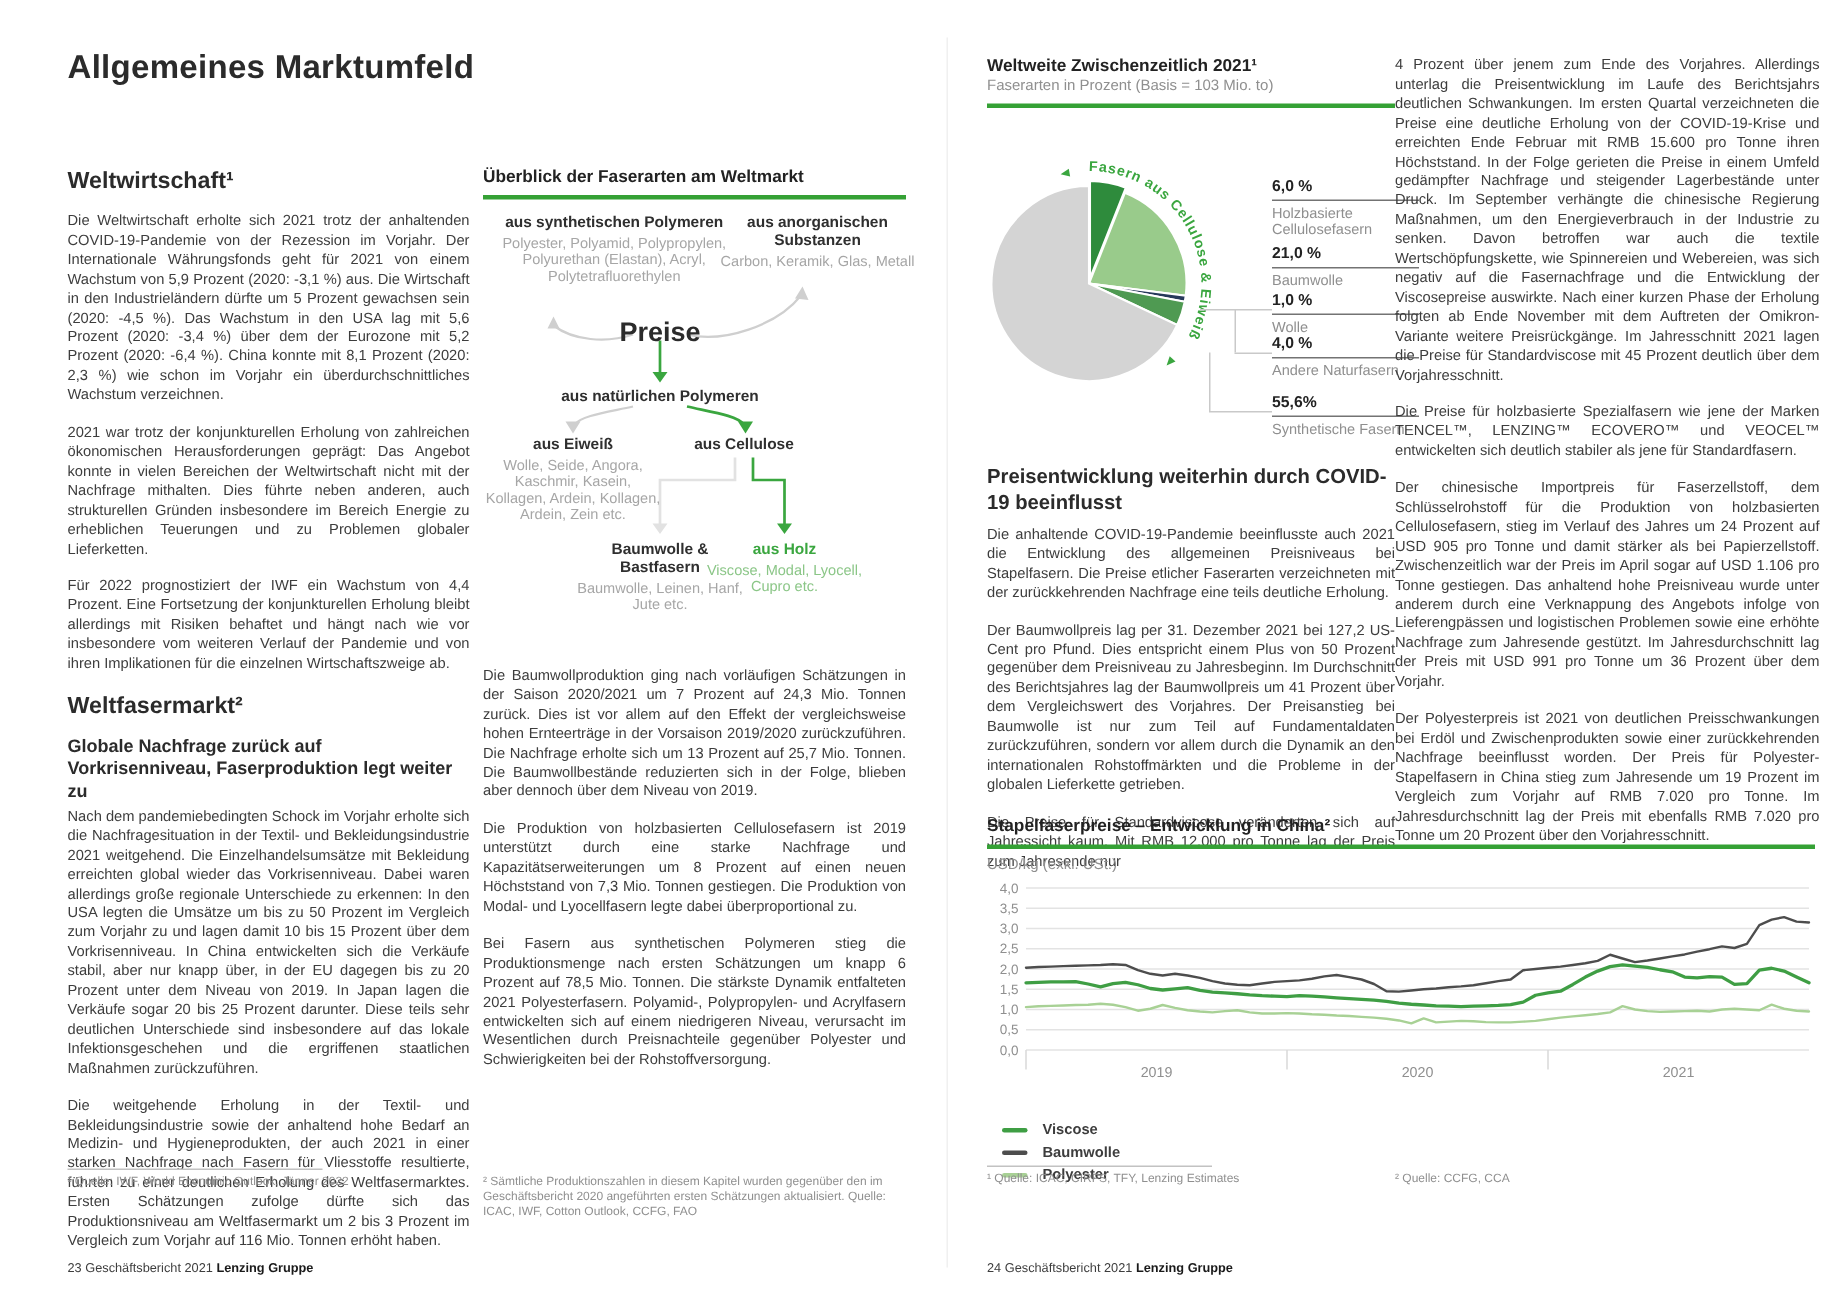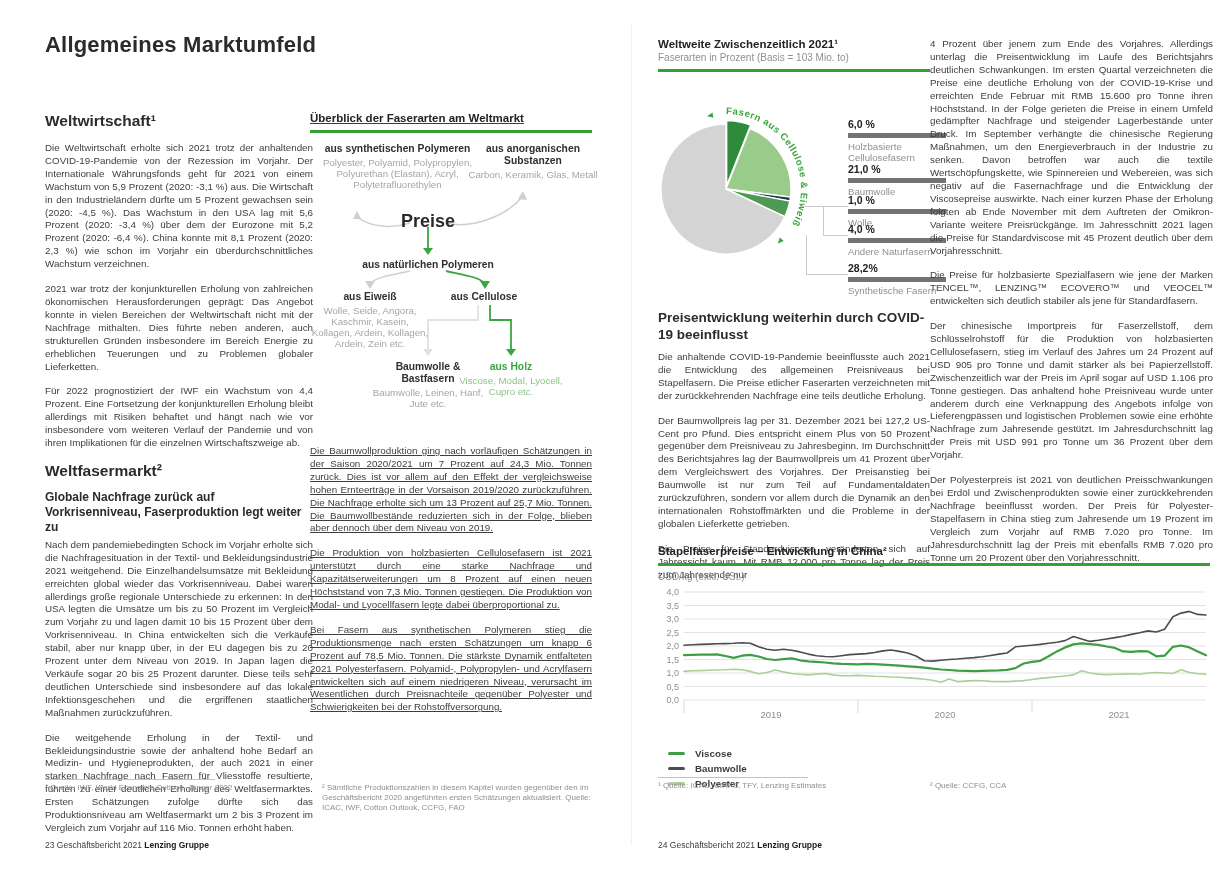--- a/index.html
+++ b/index.html
@@ -21,21 +21,21 @@
   .dnode.green .t{color:#3aa63f;}
   .dnode.green .l{color:#8bc687;}
   .root{font-size:18px;font-weight:bold;color:#2b2b2b;text-align:center;}
   .fn{font-size:8px;line-height:10px;color:#8f8f8f;}
   .fnrule{height:1px;background:#c2c2c2;}
   .footer{font-size:8.5px;color:#3d3d3d;}
   .footer b{color:#1a1a1a;}
   .pieblock{position:relative;height:232px;}
   .pielabels{position:absolute;left:190px;top:42px;width:98px;}
   .pielabel{position:absolute;left:0;width:98px;}
-  .pielabel .v{font-size:10.5px;font-weight:bold;color:#222;padding-bottom:3px;border-bottom:5px solid #737373;}
+  .pielabel .v{font-size:10.5px;font-weight:bold;color:#222;padding-bottom:3px;border-bottom:1px solid #737373;}
   .pielabel .n{font-size:9.7px;line-height:11px;color:#8f8f8f;padding-top:3px;}
   .leader{position:absolute;background:#c9c9c9;}
   .chartblock{width:552px;}
   .legend{margin-top:10px;margin-left:10px;}
   .legenditem{display:flex;align-items:center;height:15px;}
   .legendswatch{width:17px;height:3px;border-radius:2px;margin-right:10px;}
   .legendname{font-size:9.8px;font-weight:bold;color:#3d3d3d;}
   .divider{position:absolute;left:631px;top:25px;width:1px;height:820px;background:#f0f0f0;}
   svg{display:block;}
 </style>
@@ -51,21 +51,21 @@
     <div class="h2">Weltwirtschaft¹</div>
     <p>Die Weltwirtschaft erholte sich 2021 trotz der anhaltenden COVID-19-Pandemie von der Rezession im Vorjahr. Der Internationale Währungsfonds geht für 2021 von einem Wachstum von 5,9 Prozent (2020: -3,1 %) aus. Die Wirtschaft in den Industrieländern dürfte um 5 Prozent gewachsen sein (2020: -4,5 %). Das Wachstum in den USA lag mit 5,6 Prozent (2020: -3,4 %) über dem der Eurozone mit 5,2 Prozent (2020: -6,4 %). China konnte mit 8,1 Prozent (2020: 2,3 %) wie schon im Vorjahr ein überdurchschnittliches Wachstum verzeichnen.</p>
     <p>2021 war trotz der konjunkturellen Erholung von zahlreichen ökonomischen Herausforderungen geprägt: Das Angebot konnte in vielen Bereichen der Weltwirtschaft nicht mit der Nachfrage mithalten. Dies führte neben anderen, auch strukturellen Gründen insbesondere im Bereich Energie zu erheblichen Teuerungen und zu Problemen globaler Lieferketten.</p>
     <p>Für 2022 prognostiziert der IWF ein Wachstum von 4,4 Prozent. Eine Fortsetzung der konjunkturellen Erholung bleibt allerdings mit Risiken behaftet und hängt nach wie vor insbesondere vom weiteren Verlauf der Pandemie und von ihren Implikationen für die einzelnen Wirtschaftszweige ab.</p>
     <div class="h2b">Weltfasermarkt²</div>
     <div class="h3">Globale Nachfrage zurück auf Vorkrisenniveau, Faserproduktion legt weiter zu</div>
     <p>Nach dem pandemiebedingten Schock im Vorjahr erholte sich die Nachfragesituation in der Textil- und Bekleidungsindustrie 2021 weitgehend. Die Einzelhandelsumsätze mit Bekleidung erreichten global wieder das Vorkrisenniveau. Dabei waren allerdings große regionale Unterschiede zu erkennen: In den USA legten die Umsätze um bis zu 50 Prozent im Vergleich zum Vorjahr zu und lagen damit 10 bis 15 Prozent über dem Vorkrisenniveau. In China entwickelten sich die Verkäufe stabil, aber nur knapp über, in der EU dagegen bis zu 20 Prozent unter dem Niveau von 2019. In Japan lagen die Verkäufe sogar 20 bis 25 Prozent darunter. Diese teils sehr deutlichen Unterschiede sind insbesondere auf das lokale Infektionsgeschehen und die ergriffenen staatlichen Maßnahmen zurückzuführen.</p>
     <p>Die weitgehende Erholung in der Textil- und Bekleidungsindustrie sowie der anhaltend hohe Bedarf an Medizin- und Hygieneprodukten, der auch 2021 in einer starken Nachfrage nach Fasern für Vliesstoffe resultierte, führten zu einer deutlichen Erholung des Weltfasermarktes. Ersten Schätzungen zufolge dürfte sich das Produktionsniveau am Weltfasermarkt um 2 bis 3 Prozent im Vergleich zum Vorjahr auf 116 Mio. Tonnen erhöht haben.</p>
   </div>
 
-  <div class="abs col" style="left:310px;top:112px;width:282px;text-decoration:underline;">
+  <div class="abs col" style="left:322px;top:112px;width:282px;">
     <div class="blocktitle">Überblick der Faserarten am Weltmarkt</div>
     <div class="greenrule"></div>
 
     <div class="diagram">
       <svg class="abs" style="left:0;top:0;pointer-events:none;" width="282" height="302" viewBox="0 0 282 302">
         <path d="M100,80 C 82,86 60,84 47,74" fill="none" stroke="#cfcfcf" stroke-width="1.5"></path>
         <polygon points="47,68 43,76 51,76" fill="#cfcfcf"></polygon>
         <path d="M136,80 C 160,86 196,74 212,54" fill="none" stroke="#cfcfcf" stroke-width="1.5"></path>
         <polygon points="213,48 208,56 217,57" fill="#cfcfcf"></polygon>
         <path d="M118,84 L118,106" fill="none" stroke="#3aa63f" stroke-width="1.8"></path>
@@ -102,21 +102,21 @@
         <div class="t">aus Holz</div>
         <div class="l">Viscose, Modal, Lyocell, Cupro etc.</div>
       </div>
       <div class="dnode" style="left:58px;top:218px;width:120px;">
         <div class="t">Baumwolle &amp; Bastfasern</div>
         <div class="l">Baumwolle, Leinen, Hanf, Jute etc.</div>
       </div>
     </div>
 
     <p>Die Baumwollproduktion ging nach vorläufigen Schätzungen in der Saison 2020/2021 um 7 Prozent auf 24,3 Mio. Tonnen zurück. Dies ist vor allem auf den Effekt der vergleichsweise hohen Ernteerträge in der Vorsaison 2019/2020 zurückzuführen. Die Nachfrage erholte sich um 13 Prozent auf 25,7 Mio. Tonnen. Die Baumwollbestände reduzierten sich in der Folge, blieben aber dennoch über dem Niveau von 2019.</p>
-    <p>Die Produktion von holzbasierten Cellulosefasern ist 2021 unterstützt durch eine starke Nachfrage und Kapazitätserweiterungen um 8 Prozent auf einen neuen Höchststand von 7,3 Mio. Tonnen gestiegen. Die Produktion von Modal- und Lyocellfasern legte dabei überproportional zu.</p>
+    <p>Die Produktion von holzbasierten Cellulosefasern ist 2019 unterstützt durch eine starke Nachfrage und Kapazitätserweiterungen um 8 Prozent auf einen neuen Höchststand von 7,3 Mio. Tonnen gestiegen. Die Produktion von Modal- und Lyocellfasern legte dabei überproportional zu.</p>
     <p>Bei Fasern aus synthetischen Polymeren stieg die Produktionsmenge nach ersten Schätzungen um knapp 6 Prozent auf 78,5 Mio. Tonnen. Die stärkste Dynamik entfalteten 2021 Polyesterfasern. Polyamid-, Polypropylen- und Acrylfasern entwickelten sich auf einem niedrigeren Niveau, verursacht im Wesentlichen durch Preisnachteile gegenüber Polyester und Schwierigkeiten bei der Rohstoffversorgung.</p>
   </div>
 
   <div class="abs fnrule" style="left:45px;top:779px;width:170px;"></div>
   <div class="abs fn" style="left:45px;top:783px;width:250px;">¹ Quelle: IWF, World Economic Outlook, Jänner 2022</div>
   <div class="abs fn" style="left:322px;top:783px;width:270px;">² Sämtliche Produktionszahlen in diesem Kapitel wurden gegenüber den im Geschäftsbericht 2020 angeführten ersten Schätzungen aktualisiert. Quelle: ICAC, IWF, Cotton Outlook, CCFG, FAO</div>
   <div class="abs footer" style="left:45px;top:840px;">
     <span>23</span>
     <span>Geschäftsbericht 2021</span>
     <b>Lenzing Gruppe</b>
@@ -150,21 +150,21 @@
           </div>
           <div class="pielabel" style="top: 80px;">
             <div class="v">1,0 %</div>
             <div class="n">Wolle</div>
           </div>
           <div class="pielabel" style="top: 109px;">
             <div class="v">4,0 %</div>
             <div class="n">Andere Naturfasern</div>
           </div>
           <div class="pielabel" style="top: 148px;">
-            <div class="v">28,2%</div>
+            <div class="v">55,6%</div>
             <div class="n">Synthetische Fasern</div>
           </div>
         </div>
       <div class="leader" style="left:142px;top:134px;width:48px;height:1px;"></div>
       <div class="leader" style="left:165px;top:134px;width:1px;height:29px;"></div>
       <div class="leader" style="left:165px;top:163px;width:25px;height:1px;"></div>
       <div class="leader" style="left:148px;top:163px;width:1px;height:39px;"></div>
       <div class="leader" style="left:148px;top:202px;width:42px;height:1px;"></div>
     </div>
 

